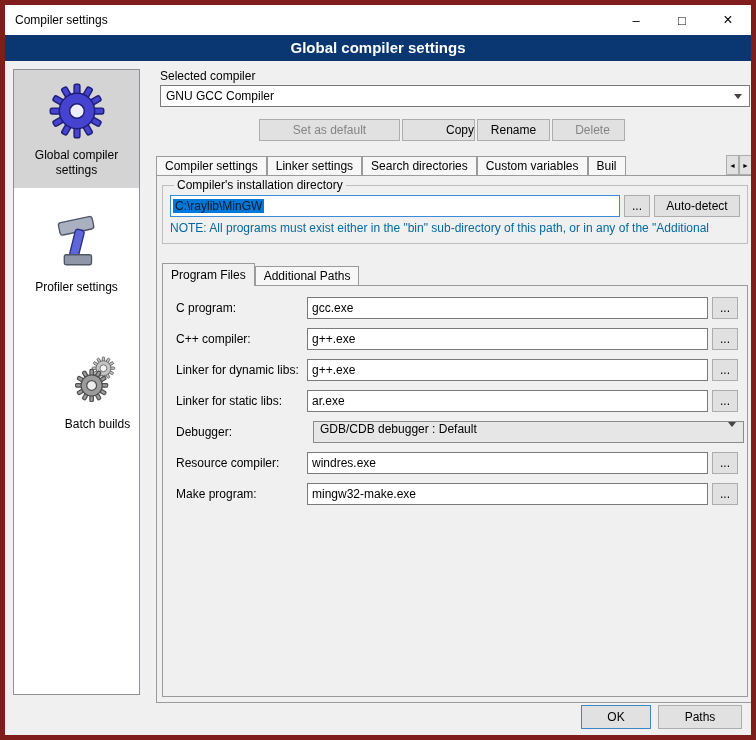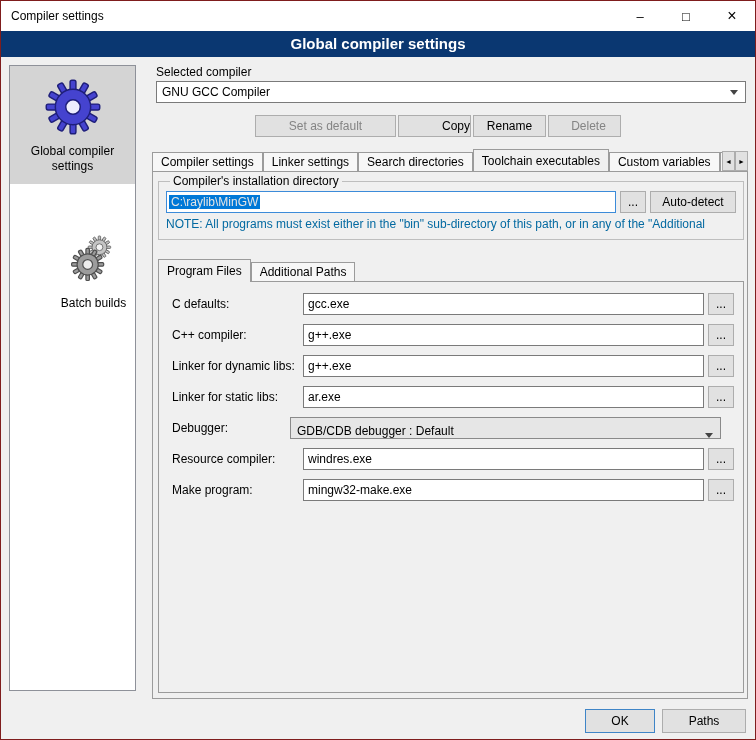--- a/index.html
+++ b/index.html
@@ -1,18 +1,18 @@
 <!DOCTYPE html>
 <html><head>
 <meta charset="utf-8">
 <style>
   * { margin:0; padding:0; box-sizing:border-box; }
   body { font-family:"Liberation Sans","DejaVu Sans",sans-serif; font-size:12px; color:#000; background:#fff; }
 
-  .window { position:relative; width:756px; height:740px; background:#F0F0F0; border:1px solid #7f1d1d; overflow:hidden; }
+  .window { position:relative; width:756px; height:740px; background:#F0F0F0; border:5px solid #7f1d1d; overflow:hidden; }
 
   
   .titlebar { position:absolute; top:0; left:0; right:0; height:30px; background:#FFFFFF; display:flex; align-items:center; }
   .titlebar .title { padding-left:10px; }
   .controls { margin-left:auto; display:flex; height:30px; }
   .ctrl { width:46px; height:30px; display:flex; align-items:center; justify-content:center; font-size:13px; cursor:default; }
 
   
   .banner { position:absolute; top:30px; left:0; right:0; height:26px; background:#0A3771; color:#fff; font-size:15px; font-weight:bold; text-align:center; line-height:25px; }
 
@@ -47,34 +47,34 @@
   .tab { background:#F7F7F7; border:1px solid #9B9B9B; border-bottom:none; height:19px; line-height:18px; padding:0 8px; white-space:nowrap; }
   .tab.active { background:#F0F0F0; height:23px; line-height:22px; margin-bottom:-1px; position:relative; z-index:3; }
   .tabscroll { position:absolute; top:86px; right:0; display:flex; z-index:4; }
   .tabscroll button { width:13px; height:20px; font-size:7px; padding:0; }
 
   
   fieldset.group { position:absolute; left:5px; top:2px; width:586px; height:66px; border:1px solid #BEBEBE; padding:2px 7px 0; }
   fieldset.group legend { padding:0 3px; margin-left:4px; }
   .dirrow { display:flex; gap:4px; align-items:center; margin-top:1px; }
   .fakeinput { flex:1; height:22px; background:#fff; border:1px solid #3C8BD9; display:flex; align-items:center; padding:0 2px; overflow:hidden; }
-  .seltext { background:#0078D7; color:#e5e5e5; padding:0 2px; white-space:nowrap; }
+  .seltext { background:#0078D7; color:#0f172a; padding:0 2px; white-space:nowrap; }
   .b-browse-top { width:26px; height:22px; flex:none; }
   .b-auto { width:86px; height:22px; flex:none; }
   .note { margin-top:4px; color:#0369a1; white-space:nowrap; overflow:hidden; }
 
   
   .innerpanel { position:absolute; top:109px; left:5px; width:586px; height:412px; border:1px solid #9B9B9B; background:#F0F0F0; }
   .subtabs { position:absolute; top:87px; left:5px; height:22px; display:flex; align-items:flex-end; }
 
   .frow { position:absolute; left:0; width:100%; height:22px; }
   .flabel { position:absolute; left:13px; line-height:22px; white-space:nowrap; }
   .finput { position:absolute; left:144px; width:401px; height:22px; border:1px solid #7A7A7A; padding:0 4px; font-family:inherit; font-size:12px; background:#fff; color:#000; }
   .b-browse { position:absolute; left:549px; width:26px; height:22px; }
-  .selectbox { position:absolute; left:131px; width:431px; height:22px; background:#E6E6E6; border:1px solid #8A8A8A; display:flex; align-items:flex-end; justify-content:space-between; padding:0 7px 0 6px; }
+  .selectbox { position:absolute; left:150px; width:431px; height:22px; background:#E6E6E6; border:1px solid #8A8A8A; display:flex; align-items:flex-start; justify-content:space-between; padding:0 7px 0 6px; }
 
   
   .footer { position:absolute; right:9px; bottom:6px; display:flex; gap:7px; }
   .footer button { height:24px; }
   .b-ok { width:70px; border-color:#3F85C7; }
   .b-cancel { width:84px; }
 </style>
 </head>
 <body>
 
@@ -109,20 +109,28 @@
             <rect x="28.8" y="2.5" width="6.4" height="59" rx="2" transform="rotate(90 32 32)"></rect>
             <rect x="28.8" y="2.5" width="6.4" height="59" rx="2" transform="rotate(120 32 32)"></rect>
             <rect x="28.8" y="2.5" width="6.4" height="59" rx="2" transform="rotate(150 32 32)"></rect>
             <circle cx="32" cy="32" r="19.5"></circle>
           </g>
           <circle cx="32" cy="32" r="8" fill="#EDEDFD" stroke="#1E1E7A" stroke-width="1.6"></circle>
         </svg>
         <div class="side-label">Global compiler settings</div>
       </div>
 
+      <div class="side-item profiler">
+        <svg width="58" height="58" viewBox="0 0 64 64">
+          <rect x="12" y="6" width="38" height="14" rx="3" fill="#A9B0C0" stroke="#4E5668" stroke-width="1.5" transform="rotate(-12 31 13)"></rect>
+          <rect x="27" y="17" width="10" height="30" rx="3" fill="#5E66D8" stroke="#2B2F84" stroke-width="1.5" transform="rotate(14 32 32)"></rect>
+          <rect x="18" y="45" width="30" height="11" rx="2" fill="#8F96A8" stroke="#4E5668" stroke-width="1.5"></rect>
+        </svg>
+        <div class="side-label">Profiler settings</div>
+      </div>
 
       <div class="side-item batch">
         <svg width="58" height="58" viewBox="0 0 64 64">
           <g transform="translate(38,19) scale(0.42) translate(-32,-32)">
             <g fill="#C4C4C4" stroke="#606060" stroke-width="2.2">
               <rect x="28.8" y="2.5" width="6.4" height="59" rx="2"></rect>
               <rect x="28.8" y="2.5" width="6.4" height="59" rx="2" transform="rotate(30 32 32)"></rect>
               <rect x="28.8" y="2.5" width="6.4" height="59" rx="2" transform="rotate(60 32 32)"></rect>
               <rect x="28.8" y="2.5" width="6.4" height="59" rx="2" transform="rotate(90 32 32)"></rect>
               <rect x="28.8" y="2.5" width="6.4" height="59" rx="2" transform="rotate(120 32 32)"></rect>
@@ -171,21 +179,21 @@
             </div>
             <button class="b-browse-top">...</button>
             <button class="b-auto">Auto-detect</button>
           </div>
           <div class="note">NOTE: All programs must exist either in the "bin" sub-directory of this path, or in any of the "Additional</div>
         </fieldset>
 
         <div class="innerpanel">
 
           <div class="frow" style="top:11px">
-            <span class="flabel">C defaults:</span>
+            <span class="flabel">C program:</span>
             <input class="finput" readonly="" value="gcc.exe" style="">
             <button class="b-browse">...</button>
           </div>
 
           <div class="frow" style="top:42px">
             <span class="flabel">C++ compiler:</span>
             <input class="finput" readonly="" value="g++.exe" style="">
             <button class="b-browse">...</button>
           </div>
 
@@ -227,21 +235,20 @@
           <div class="tab active">Program Files</div>
           <div class="tab">Additional Paths</div>
         </div>
 
       </div>
 
       <div class="tabs">
         <div class="tab">Compiler settings</div>
         <div class="tab">Linker settings</div>
         <div class="tab">Search directories</div>
-        <div class="tab active">Toolchain executables</div>
         <div class="tab">Custom variables</div>
         <div class="tab">Buil</div>
       </div>
       <div class="tabscroll">
         <button>◄</button>
         <button>►</button>
       </div>
 
     </div>
 

